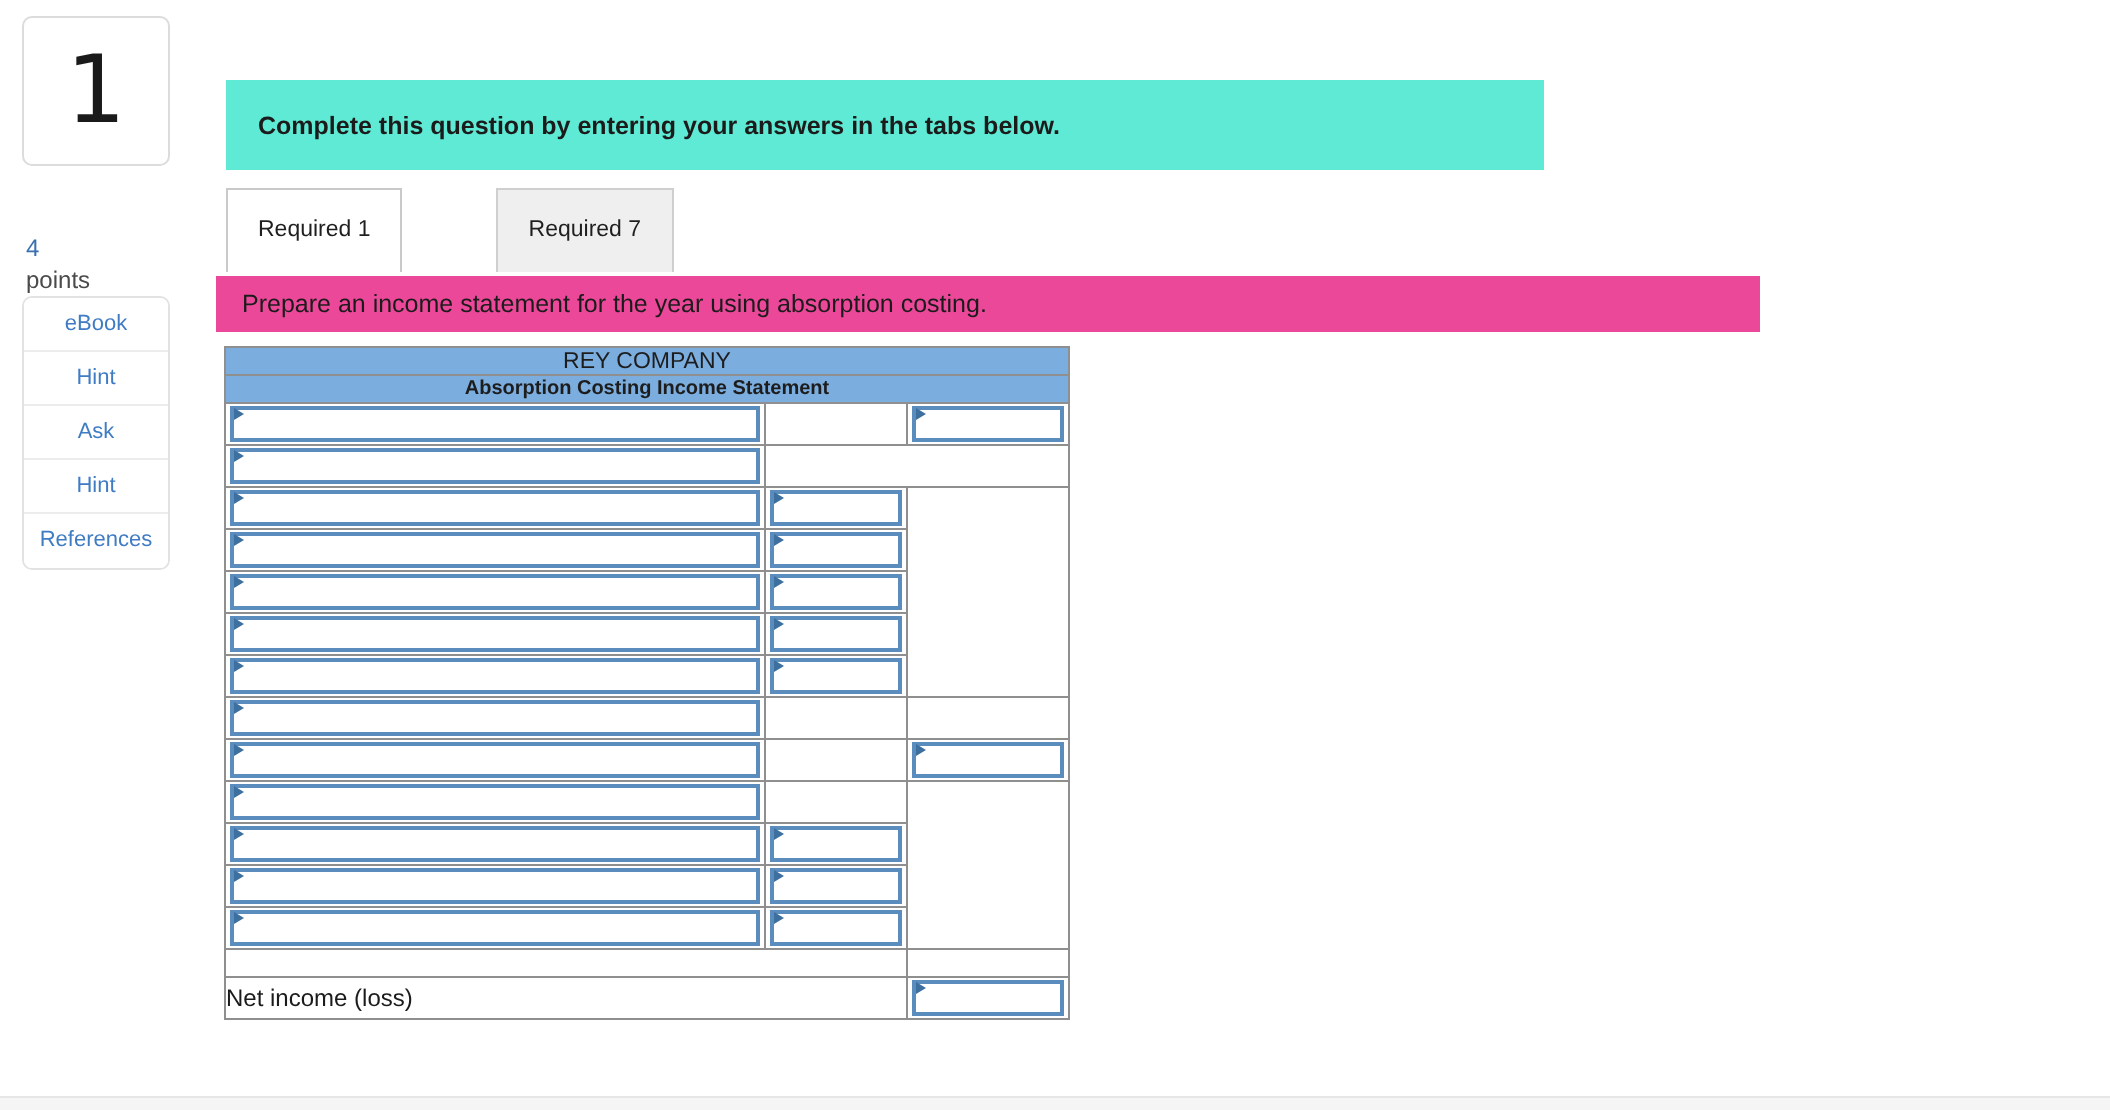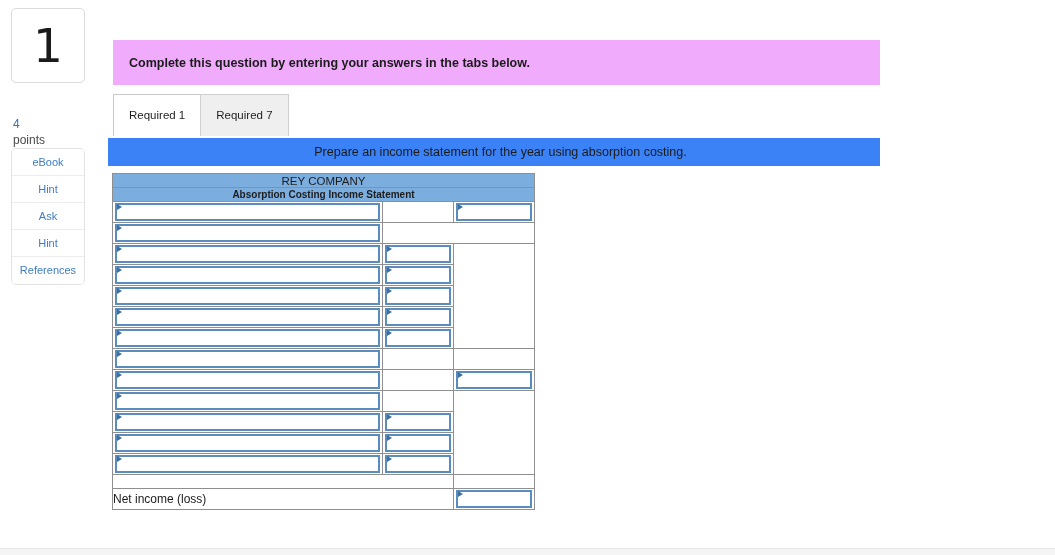--- a/index.html
+++ b/index.html
@@ -70,37 +70,38 @@
     background: #fff;
   }
   .tool-item:last-child { border-bottom: none; }
 
   
   #main { position: absolute; left: 113px; top: 0; width: 942px; }
 
   #instruction-banner {
     position: absolute;
     left: 0; top: 40px;
-    width: 767px; height: 45px;
-    background: #f0abfc;
+    width: 659px; height: 45px;
+    background: #5eead4;
     display: flex; align-items: center;
   }
   #instruction-banner .txt {
     padding-left: 16px;
     font-size: 12.5px;
     font-weight: bold;
     color: #1b1b1b;
   }
 
   #tabstrip {
     position: absolute;
     left: 0; top: 94px;
     height: 42px;
     display: flex;
     align-items: flex-start;
+    gap: 48px;
   }
   .tab {
     height: 42px;
     line-height: 41px;
     padding: 0 15px;
     font-size: 11.5px;
     color: #1f1f1f;
     border: 1px solid #cfcfcf;
     border-bottom: none;
     background: #efefef;
@@ -110,22 +111,22 @@
   .tab.active {
     background: #ffffff;
     border-color: #c9c9c9;
   }
   .tab + .tab { margin-left: -1px; }
 
   #prompt-bar {
     position: absolute;
     left: -5px; top: 138px;
     width: 772px; height: 28px;
-    background: #3b82f6;
-    display: flex; align-items: center; justify-content: center;
+    background: #ec4899;
+    display: flex; align-items: center;
   }
   #prompt-bar .txt {
     padding-left: 13px;
     font-size: 12.5px;
     color: #1b1b1b;
   }
 
   
   #sheet-wrap {
     position: absolute;

